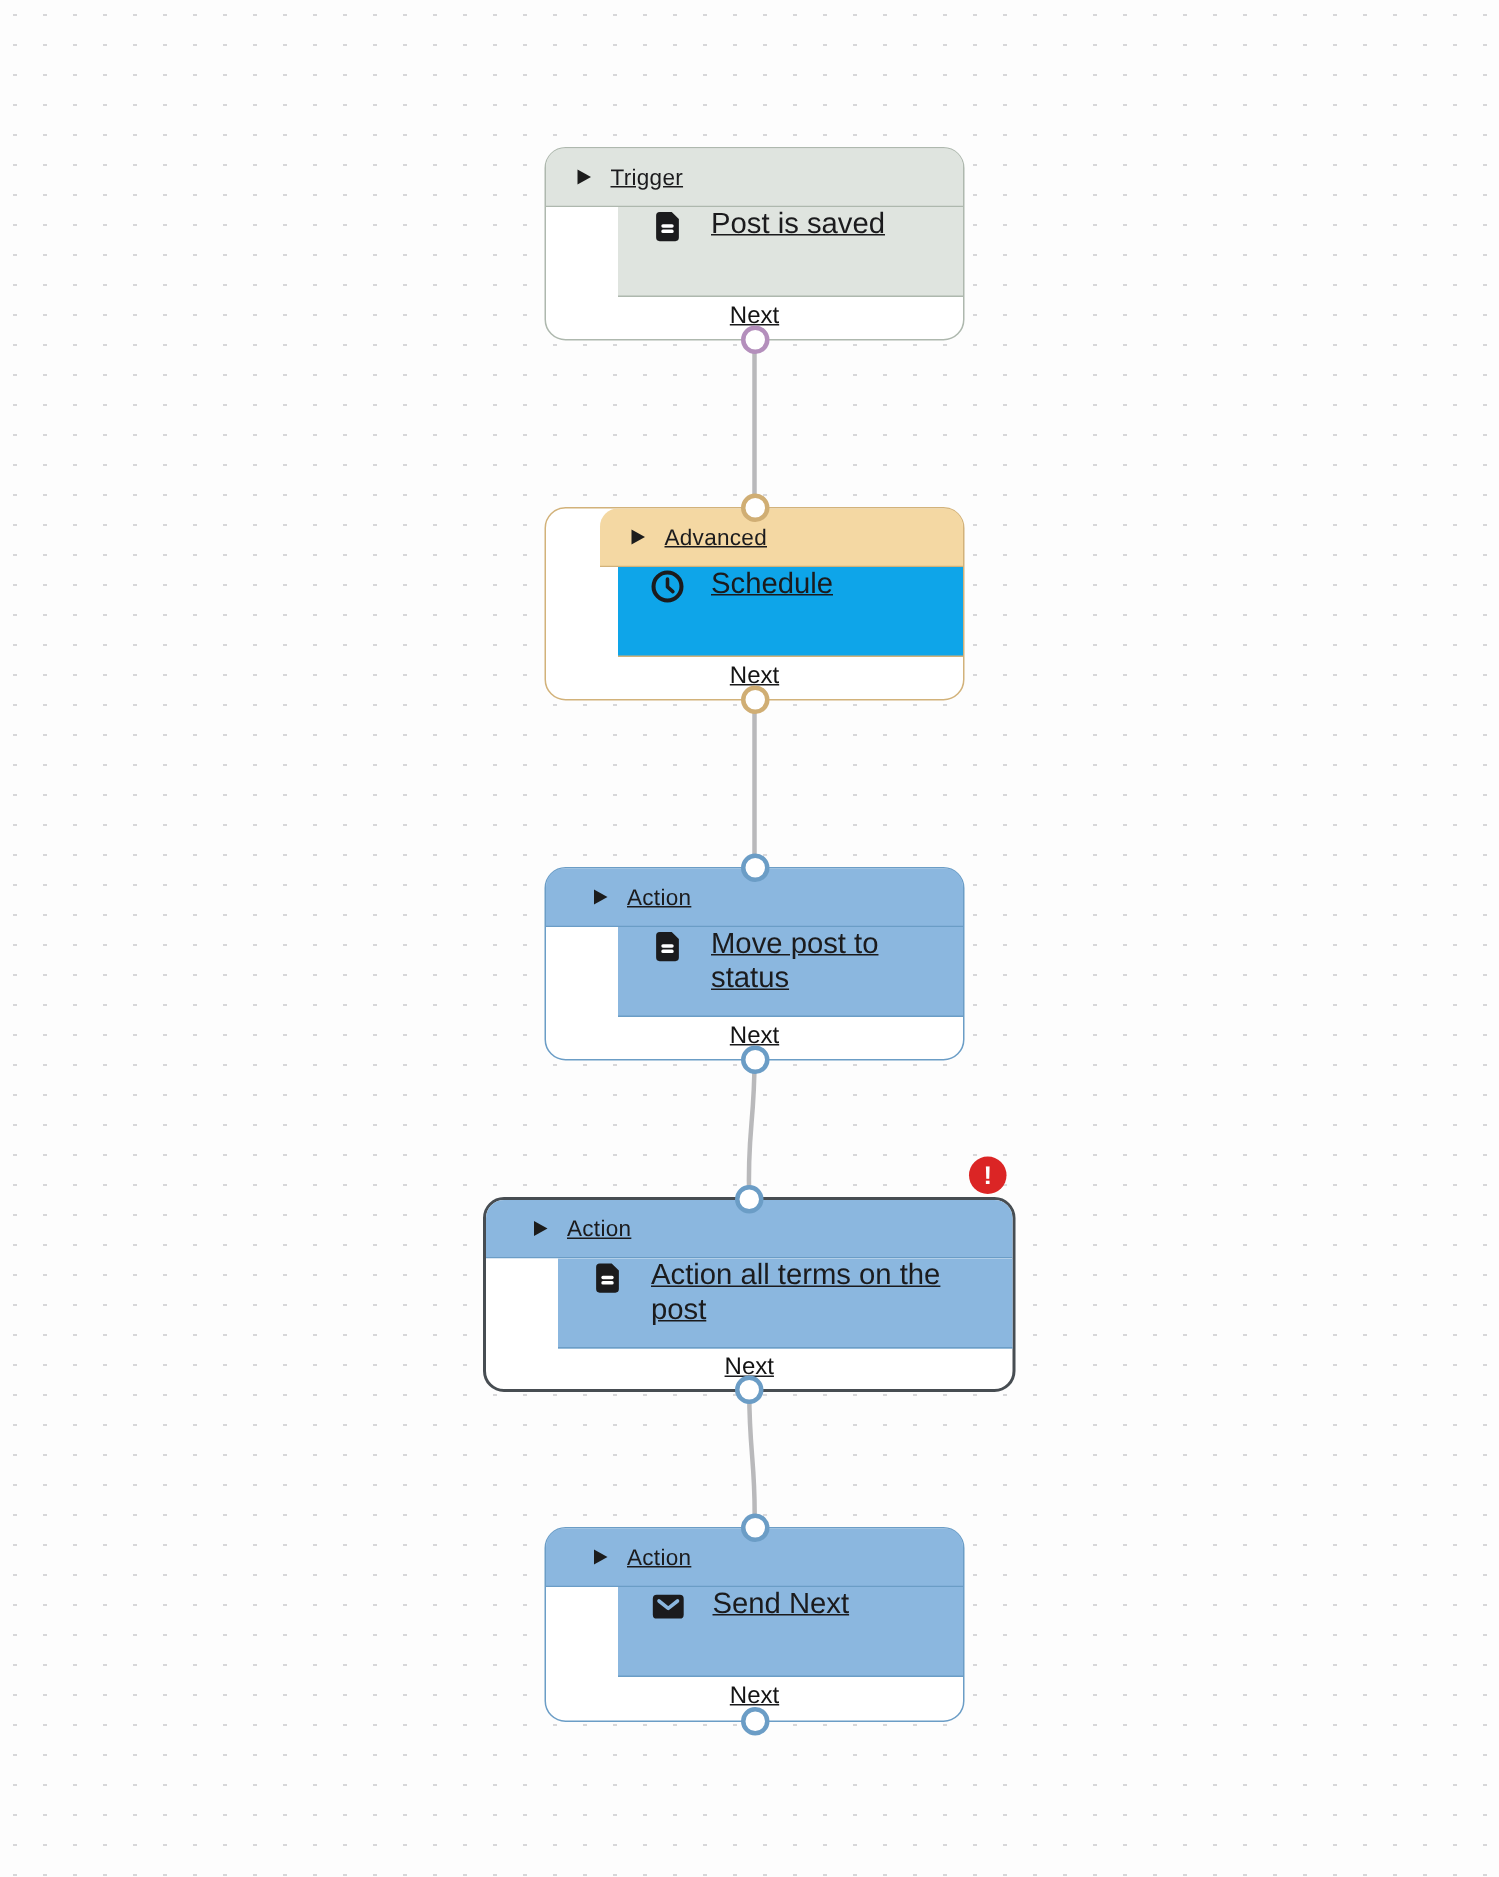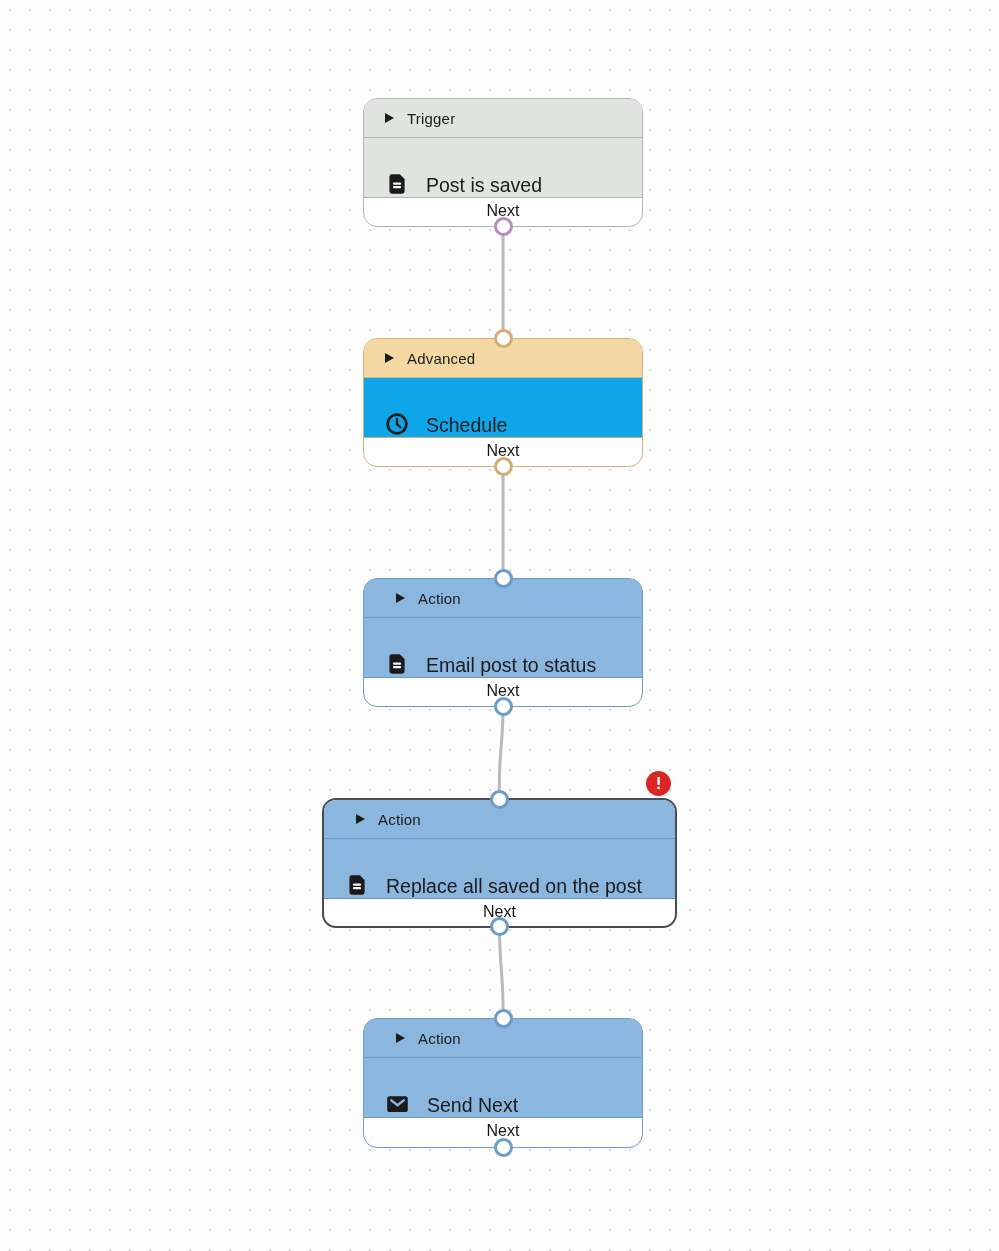--- a/index.html
+++ b/index.html
@@ -8,40 +8,42 @@
     position:relative;width:999px;height:1251px;overflow:hidden;
     font-family:"Liberation Sans","DejaVu Sans",sans-serif;color:#1b1b1d;
     background-color:#fdfdfd;
     background-image:radial-gradient(2.4px 1.4px at 10px 10px,#d7d7d9 0 70%,transparent 72%);
     background-size:20px 20px;
   }
   svg.wires{position:absolute;left:0;top:0;pointer-events:none;}
   .node{
     position:absolute;background:#ffffff;border-radius:14px;
     border:1.5px solid transparent;
+    text-decoration:underline;
   }
   .node .header{
     display:flex;align-items:center;gap:13px;height:39px;padding:0 16px 0 21px;
     border-radius:12px 12px 0 0;font-size:15px;letter-spacing:.2px;
   }
   .node .body{
-    display:flex;align-items:flex-end;gap:16px;height:60px;padding:0 16px 0 20px;
+    display:flex;align-items:flex-start;gap:16px;height:60px;padding:0 16px 0 20px;
     font-size:19.5px;
+    margin-left:48px;
   }
   .node .footer{
     height:26px;display:flex;align-items:center;justify-content:center;
     font-size:16px;color:#141414;background:transparent;
   }
   .tri{width:0;height:0;border-top:5.5px solid transparent;border-bottom:5.5px solid transparent;border-left:9px solid #1c1c1c;}
   
   .node.trigger{border-color:#aeb8ae;}
   .node.trigger .header{background:#dfe4df;border-bottom:1.5px solid #aeb8ae;}
   .node.trigger .body{background:#dfe4df;border-bottom:1.5px solid #aeb8ae;}
   .node.advanced{border-color:#d2b27a;}
-  .node.advanced .header{background:#f4d8a3;border-bottom:1.5px solid #d2b27a;}
+  .node.advanced .header{background:#f4d8a3;border-bottom:1.5px solid #d2b27a;margin-left:36px;}
   .node.advanced .body{background:#0ea5e9;border-bottom:1.5px solid #d2b27a;}
   .node.action{border-color:#6b9dc6;}
   .node.action .header{background:#8bb7df;border-bottom:1.5px solid #6b9dc6;padding-left:32px;}
   .node.action .body{background:#8bb7df;border-bottom:1.5px solid #6b9dc6;}
   .node.selected{border:2px solid #474d52;}
   
   .port{
     position:absolute;left:50%;width:19px;height:19px;margin-left:-9.5px;
     border-radius:50%;background:#ffffff;border:3px solid #888;
   }
@@ -114,42 +116,42 @@
       <span>Action</span>
     </div>
     <div class="body">
       <span class="icon">
         <svg width="26" height="26" viewBox="0 0 24 24">
           <path d="M5 5.2 a2.2 2.2 0 0 1 2.2 -2.2 H14.6 L19 7.4 V18.8 a2.2 2.2 0 0 1 -2.2 2.2 H7.2 A2.2 2.2 0 0 1 5 18.8 Z" fill="#1b1b1d"></path>
           <rect x="8.2" y="10.6" width="7.6" height="2.1" rx="1" fill="#ffffff"></rect>
           <rect x="8.2" y="13.9" width="7.6" height="2.1" rx="1" fill="#ffffff"></rect>
         </svg>
       </span>
-      <span>Email post to status</span>
+      <span>Move post to status</span>
     </div>
     <div class="footer">Next</div>
     <div class="port in blue"></div>
     <div class="port out blue"></div>
   </div>
 
   <div class="node action selected" style="left:322px;top:798px;width:355px;height:130px;">
     <div class="error-badge">!</div>
     <div class="header">
       <span class="tri"></span>
       <span>Action</span>
     </div>
     <div class="body">
       <span class="icon">
         <svg width="26" height="26" viewBox="0 0 24 24">
           <path d="M5 5.2 a2.2 2.2 0 0 1 2.2 -2.2 H14.6 L19 7.4 V18.8 a2.2 2.2 0 0 1 -2.2 2.2 H7.2 A2.2 2.2 0 0 1 5 18.8 Z" fill="#1b1b1d"></path>
           <rect x="8.2" y="10.6" width="7.6" height="2.1" rx="1" fill="#ffffff"></rect>
           <rect x="8.2" y="13.9" width="7.6" height="2.1" rx="1" fill="#ffffff"></rect>
         </svg>
       </span>
-      <span>Replace all saved on the post</span>
+      <span>Action all terms on the post</span>
     </div>
     <div class="footer">Next</div>
     <div class="port in blue"></div>
     <div class="port out blue"></div>
   </div>
 
   <div class="node action" style="left:363px;top:1018px;width:280px;height:130px;">
     <div class="header">
       <span class="tri"></span>
       <span>Action</span>

